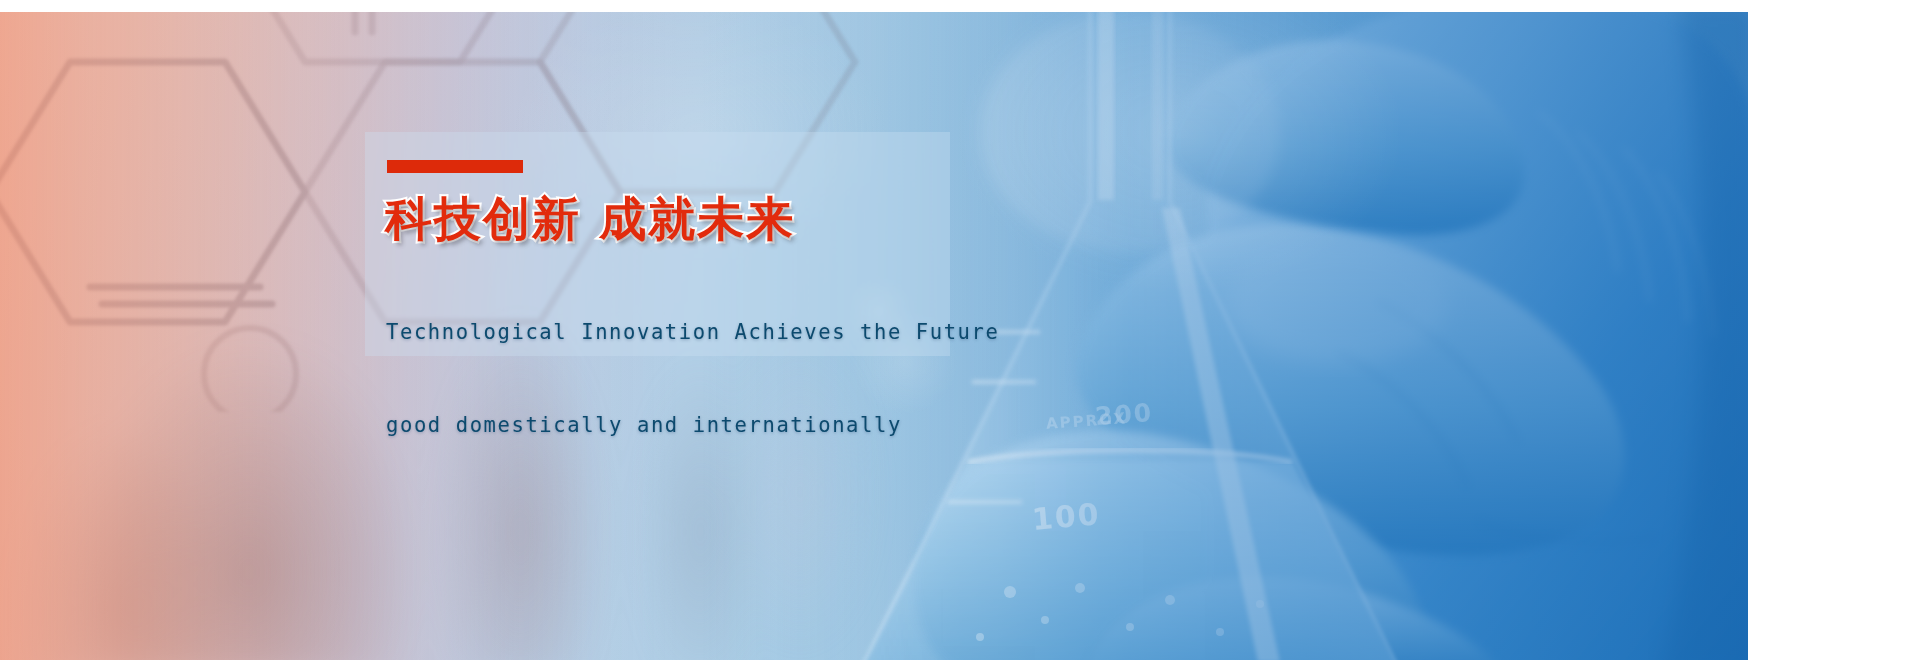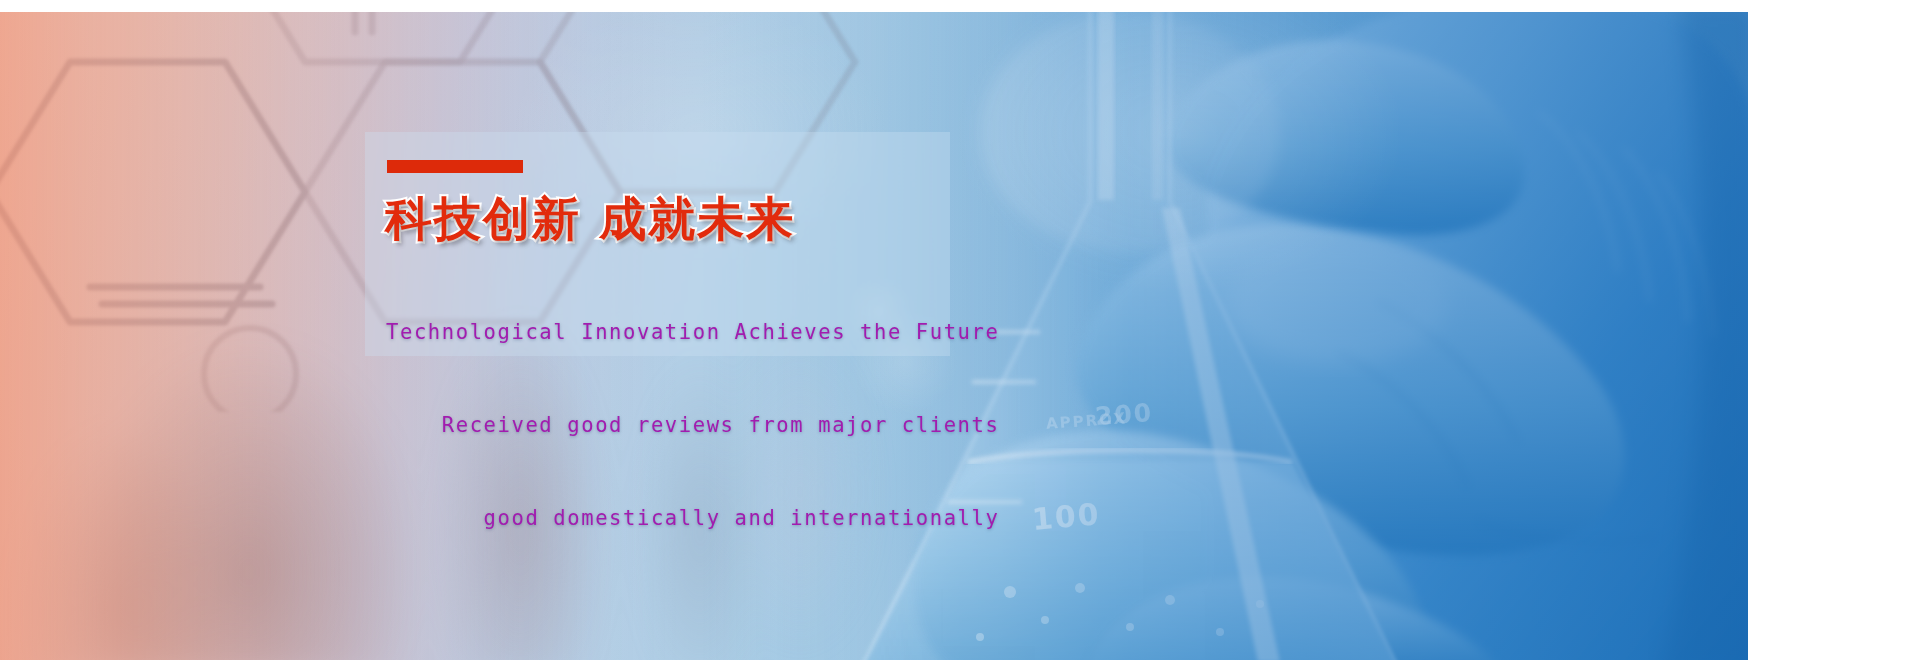--- a/index.html
+++ b/index.html
@@ -123,25 +123,24 @@
     white-space:nowrap;
     -webkit-text-stroke:4px #ffffff;
     paint-order:stroke fill;
     text-shadow:3px 4px 4px rgba(70,70,80,.45);
   }
 
   .subtitle{
     position:absolute;left:386px;top:243px;
     font-family:"DejaVu Sans Mono",monospace;
     font-size:20.5px;line-height:31px;
-    color:#a21caf;
+    color:#0c4a6e;
     letter-spacing:1.6px;
     white-space:pre;
     text-shadow:0 1px 3px rgba(40,70,110,.35);
-    text-align:right;
   }
   .subtitle div{white-space:pre;}
 </style>
 </head>
 <body>
 
 <div class="banner">
 
   <div class="bg-layer bg-base"></div>
   <div class="bg-layer bg-furniture"></div>
@@ -280,17 +279,16 @@
   <div class="bg-layer bg-glare"></div>
 
   <div class="panel"></div>
 
   <div class="accent-bar"></div>
 
   <div class="headline">科技创新  成就未来</div>
 
   <div class="subtitle">
     <div>Technological Innovation Achieves the Future</div>
-    <div>Received good reviews from major clients</div>
     <div>good domestically and internationally</div>
   </div>
 
 </div>
 
 </body></html>

